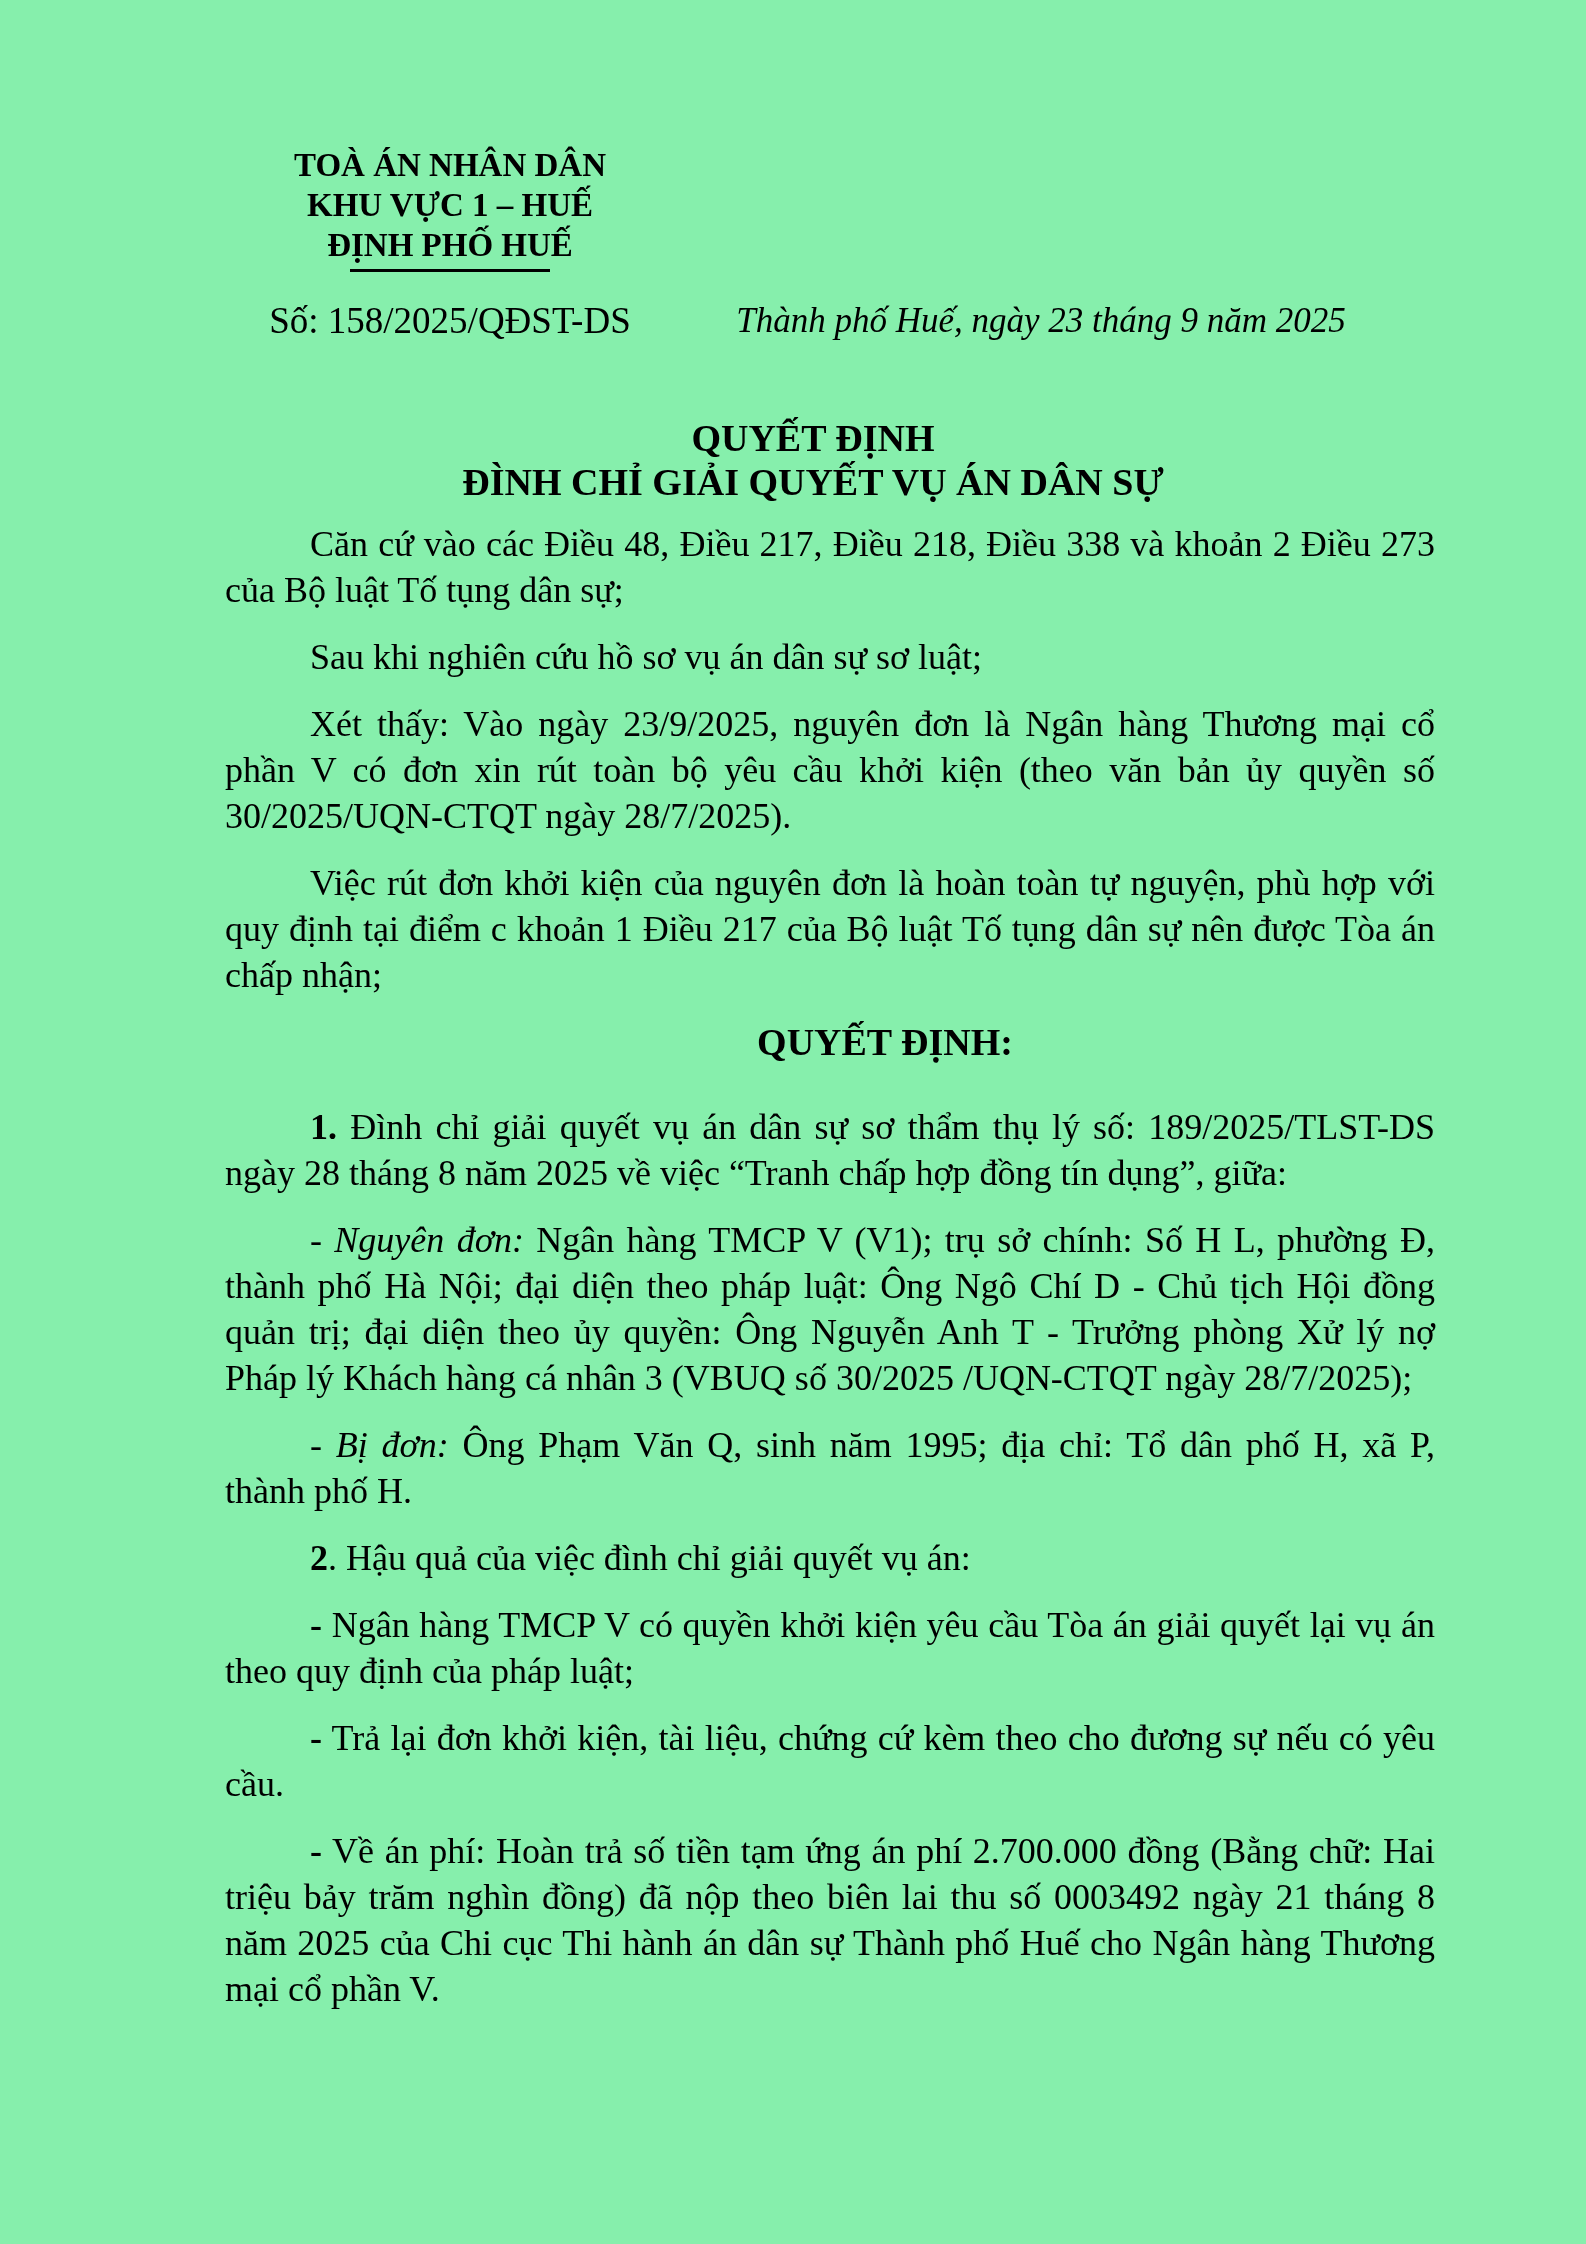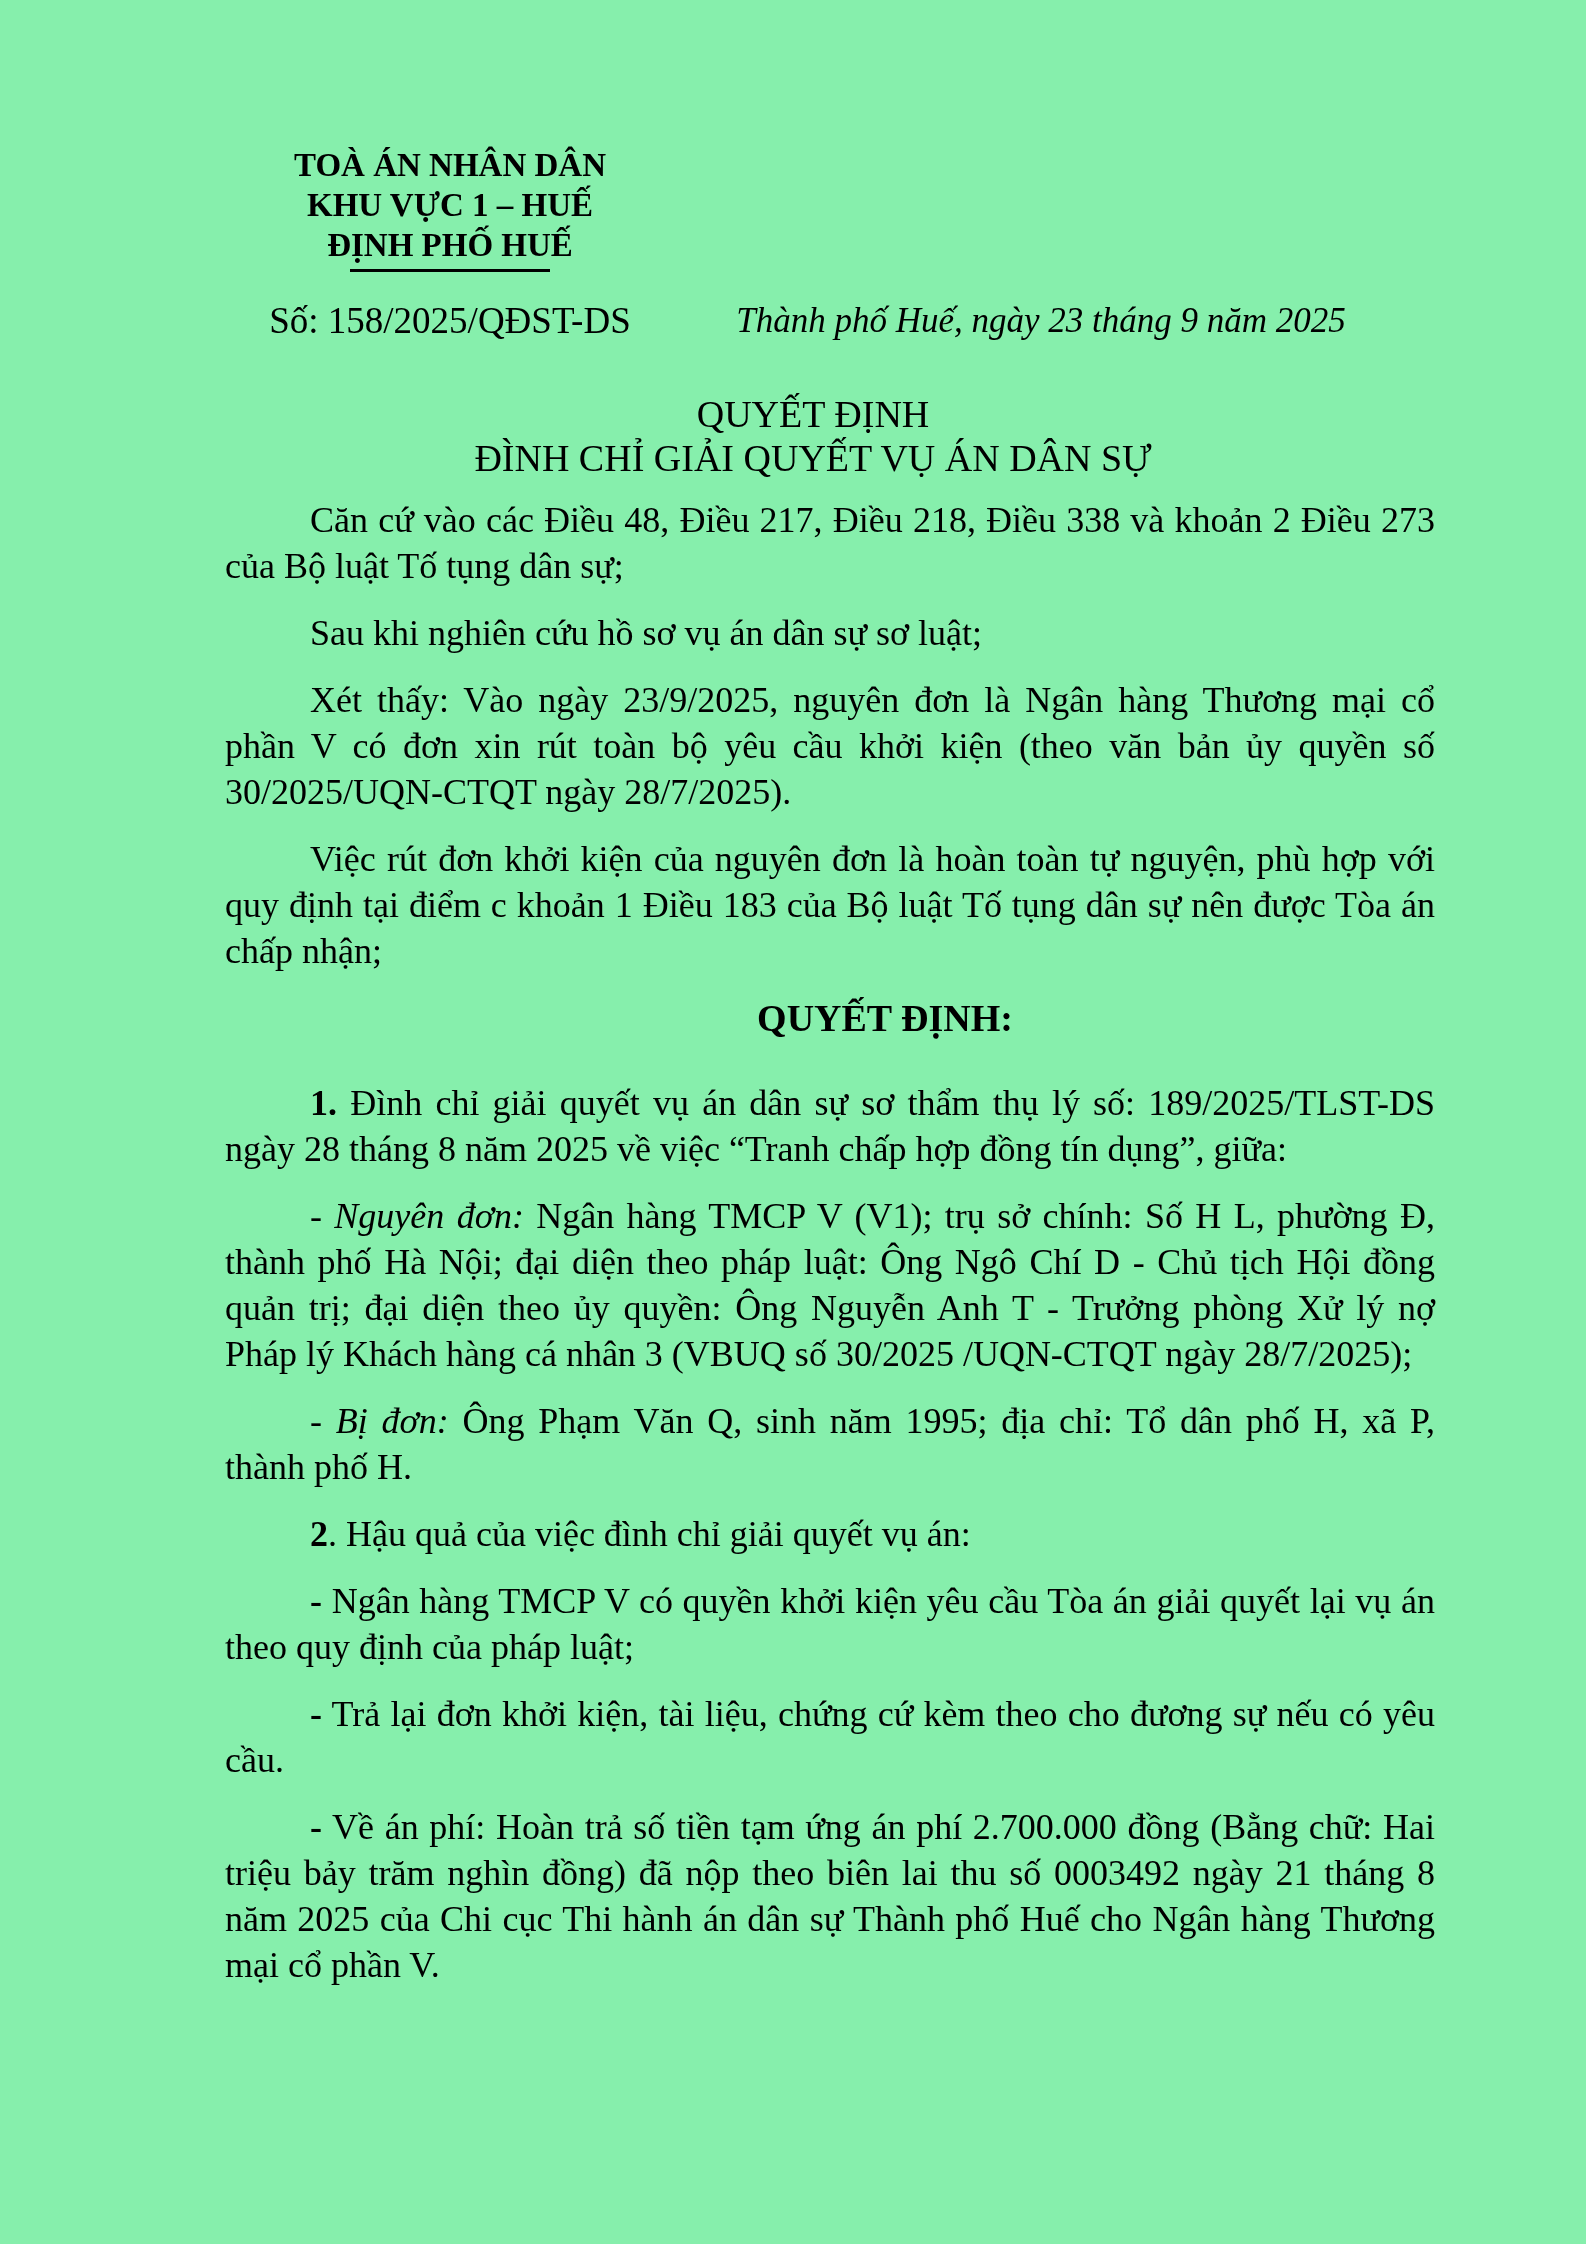--- a/index.html
+++ b/index.html
@@ -51,24 +51,24 @@
     white-space: nowrap;
   }
   .place-date {
     font-style: italic;
     font-size: 35px;
     line-height: 46px;
     white-space: nowrap;
   }
   
   .title-block {
-    margin-top: 48px;
+    margin-top: 72px;
     padding-right: 34px;
     text-align: center;
-    font-weight: normal;
+    font-weight: bold;
     font-size: 38px;
     line-height: 44px;
   }
   
   .body { margin-top: 17px; }
   .body p {
     margin: 0 0 21px 0;
     font-size: 36px;
     line-height: 46px;
     text-align: justify;
@@ -107,21 +107,21 @@
   <div class="title-block">
     <div>QUYẾT ĐỊNH</div>
     <div>ĐÌNH CHỈ GIẢI QUYẾT VỤ ÁN DÂN SỰ</div>
   </div>
 
   <div class="body">
 
     <p>Căn cứ vào các Điều 48, Điều 217, Điều 218, Điều 338 và khoản 2 Điều 273 của Bộ luật Tố tụng dân sự;</p>
     <p>Sau khi nghiên cứu hồ sơ vụ án dân sự sơ luật;</p>
     <p>Xét thấy: Vào ngày 23/9/2025, nguyên đơn là Ngân hàng Thương mại cổ phần V có đơn xin rút toàn bộ yêu cầu khởi kiện (theo văn bản ủy quyền số 30/2025/UQN-CTQT ngày 28/7/2025).</p>
-    <p>Việc rút đơn khởi kiện của nguyên đơn là hoàn toàn tự nguyện, phù hợp với quy định tại điểm c khoản 1 Điều 183 của Bộ luật Tố tụng dân sự nên được Tòa án chấp nhận;</p>
+    <p>Việc rút đơn khởi kiện của nguyên đơn là hoàn toàn tự nguyện, phù hợp với quy định tại điểm c khoản 1 Điều 217 của Bộ luật Tố tụng dân sự nên được Tòa án chấp nhận;</p>
 
     <div class="decision-heading">QUYẾT ĐỊNH:</div>
 
     <p><span class="b">1.</span><span> Đình chỉ giải quyết vụ án dân sự sơ thẩm thụ lý số: 189/2025/TLST-DS ngày 28 tháng 8 năm 2025 về việc “Tranh chấp hợp đồng tín dụng”, giữa:</span></p>
 
     <p><span>- </span><span class="i">Nguyên đơn:</span><span> Ngân hàng TMCP V (V1); trụ sở chính: Số H L, phường Đ, thành phố Hà Nội; đại diện theo pháp luật: Ông Ngô Chí D - Chủ tịch Hội đồng quản trị; đại diện theo ủy quyền: Ông Nguyễn Anh T - Trưởng phòng Xử lý nợ Pháp lý Khách hàng cá nhân 3 (VBUQ số 30/2025 /UQN-CTQT ngày 28/7/2025);</span></p>
 
     <p><span>- </span><span class="i">Bị đơn:</span><span> Ông Phạm Văn Q, sinh năm 1995; địa chỉ: Tổ dân phố H, xã P, thành phố H.</span></p>
 
     <p><span class="b">2</span><span>. Hậu quả của việc đình chỉ giải quyết vụ án:</span></p>

